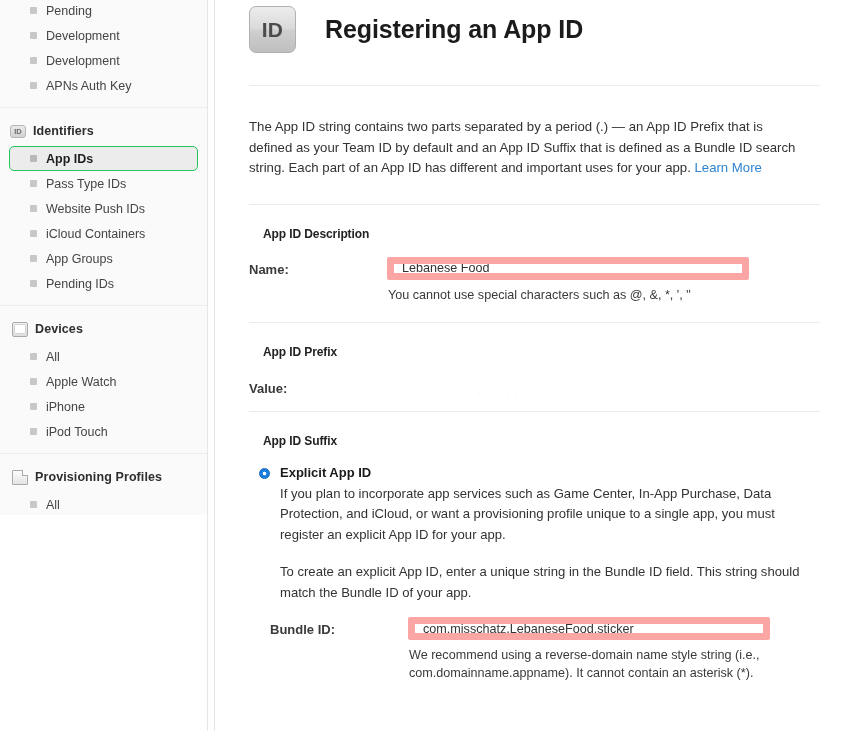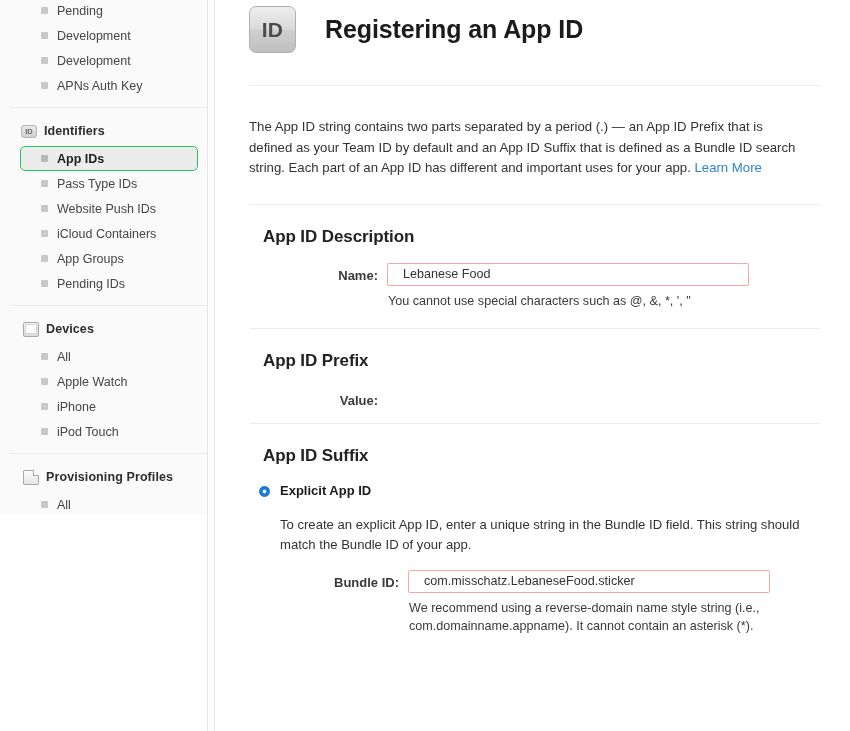--- a/index.html
+++ b/index.html
@@ -25,21 +25,20 @@
 
   
   .sidebar {
     width: 207px;
     height: 515px;
     background: #fafafa;
     position: relative;
     overflow: hidden;
     flex: 0 0 207px;
     padding-top: 0;
-    padding-left: 11px;
   }
   .sidebar-inner {
     padding: 0 0 0 0;
     margin-top: -2px;
   }
 
   .nav-group { margin: 0; padding: 0; }
 
   .group-header {
     display: flex;
@@ -216,54 +215,54 @@
   }
   .intro a {
     color: #2f84d0;
     text-decoration: none;
   }
 
   .section {
     padding-top: 22px;
   }
   .section-title {
-    font-size: 17px;
+    font-size: 12px;
     font-weight: bold;
     color: #222222;
     margin: 0 0 2px 14px;
     letter-spacing: -0.1px;
   }
 
   .field-row {
     display: flex;
     align-items: flex-start;
     margin-top: 16px;
   }
   .field-label {
     width: 138px;
     flex: 0 0 138px;
-    text-align: right;
+    text-align: left;
     font-size: 13px;
     font-weight: bold;
     color: #3a3a3a;
     padding-right: 9px;
     padding-top: 5px;
   }
   .field-col { flex: 1 1 auto; }
   .text-input {
     display: block;
     width: 362px;
     height: 23px;
-    border: 1px solid #fca5a5;
+    border: 7px solid #fca5a5;
     border-radius: 2px;
     background: #ffffff;
     font-family: "Liberation Sans", sans-serif;
     font-size: 12.6px;
     color: #333333;
-    padding: 0 15px;
+    padding: 0 8px;
     outline: none;
   }
   .field-hint {
     font-size: 12.6px;
     color: #3a3a3a;
     margin-top: 6px;
     line-height: 18px;
     max-width: 360px;
     margin-left: 1px;
   }
@@ -459,20 +458,21 @@
 
     <div class="rule" style="margin-top:10px;"></div>
 
     <div class="section">
       <div class="section-title">App ID Suffix</div>
 
       <div class="radio-row">
         <span class="radio"></span>
         <div class="radio-body">
           <div class="radio-title">Explicit App ID</div>
+          <div class="radio-desc">If you plan to incorporate app services such as Game Center, In-App Purchase, Data Protection, and iCloud, or want a provisioning profile unique to a single app, you must register an explicit App ID for your app.</div>
           <div class="radio-desc second">To create an explicit App ID, enter a unique string in the Bundle ID field. This string should match the Bundle ID of your app.</div>
 
           <div class="field-row" style="margin-top:14px; margin-left:-10px;">
             <div class="field-label">Bundle ID:</div>
             <div class="field-col">
               <input class="text-input" type="text" value="com.misschatz.LebaneseFood.sticker" style="">
               <div class="field-hint">We recommend using a reverse-domain name style string (i.e., com.domainname.appname). It cannot contain an asterisk (*).</div>
             </div>
           </div>
         </div>

